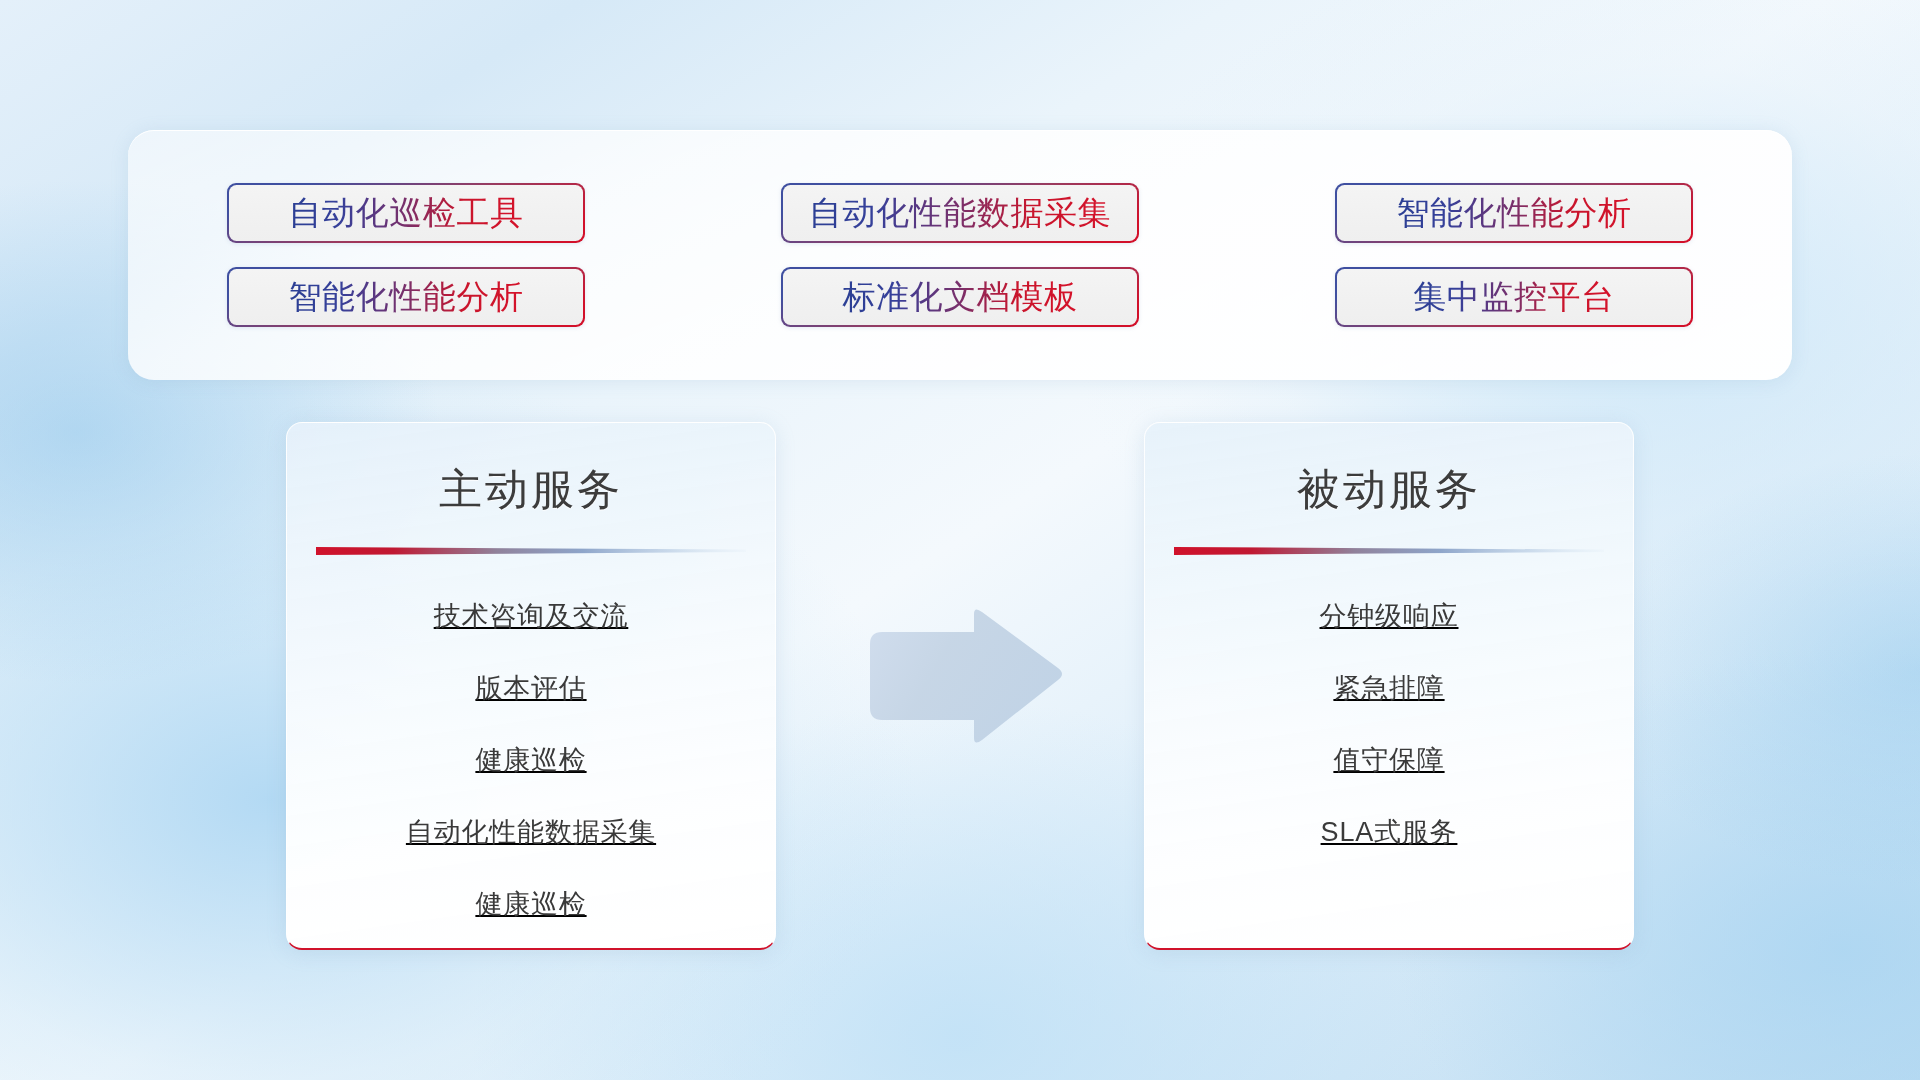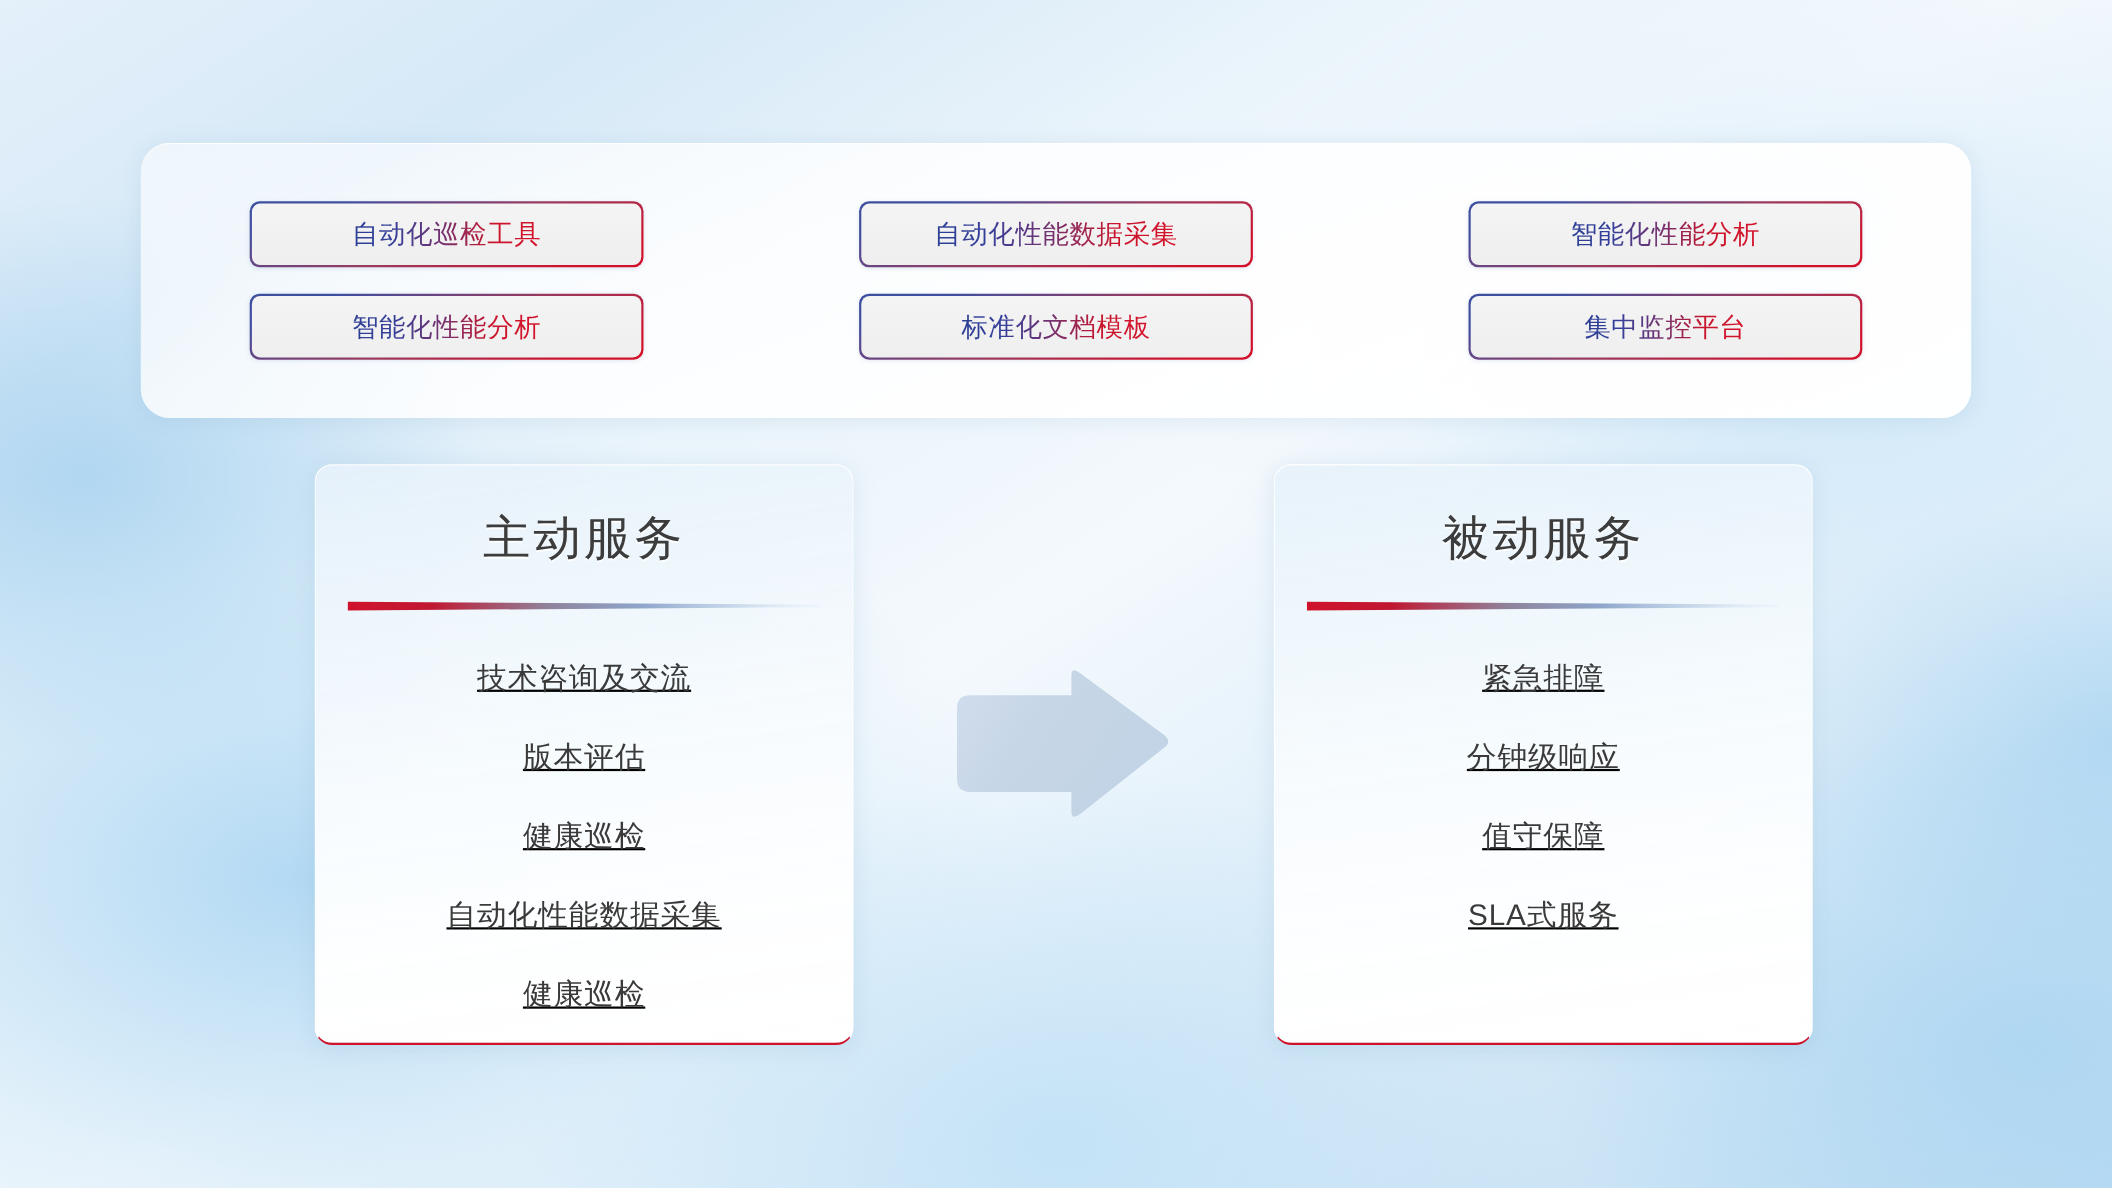--- a/index.html
+++ b/index.html
@@ -80,21 +80,21 @@
     width: 100%;
     height: 100%;
     border-radius: 7.6px;
     background: linear-gradient(180deg, #f4f4f4 0%, #f1f1f1 55%, #efefef 100%);
     display: flex;
     align-items: center;
     justify-content: center;
     box-sizing: border-box;
   }
   .tag-label {
-    font-size: 24px;
+    font-size: 33px;
     font-weight: 500;
     letter-spacing: 0.6px;
     white-space: nowrap;
     background: linear-gradient(90deg, #2b3f94 0%, #36409a 22%, #7a2f6a 50%, #c9152c 74%, #d5122a 100%);
     -webkit-background-clip: text;
     background-clip: text;
     color: transparent;
     -webkit-text-fill-color: transparent;
   }
 
@@ -111,21 +111,21 @@
         rgba(247,251,254,0.97) 48%,
         rgba(253,254,255,0.99) 74%,
         #ffffff 100%);
     border: 1px solid rgba(255,255,255,0.9);
     border-bottom: 2px solid #d0122b;
     box-shadow: 0 3px 20px rgba(120,160,195,0.18);
     box-sizing: border-box;
     overflow: hidden;
   }
   .card.left  { left: 286px; }
-  .card.right { left: 1144px; margin-left: 14px; }
+  .card.right { left: 1144px; }
 
   .card-title {
     margin: 0;
     padding-top: 38px;
     text-align: center;
     font-size: 43px;
     font-weight: 400;
     letter-spacing: 3px;
     color: #3c3c3c;
     text-shadow: 0 1px 1px rgba(255,255,255,0.9);
@@ -280,20 +280,20 @@
             <stop offset="62%" stop-color="#7d97c1" stop-opacity="0.85"></stop>
             <stop offset="82%" stop-color="#a8c0dc" stop-opacity="0.55"></stop>
             <stop offset="100%" stop-color="#cddeef" stop-opacity="0.10"></stop>
           </linearGradient>
         </defs>
         <path d="M0 2 L430 4.6 L430 7.0 L0 10 Z" fill="url(#divGradR)"></path>
       </svg>
     </div>
 
     <ul class="card-list">
+      <li>分钟级响应</li>
       <li>紧急排障</li>
-      <li>分钟级响应</li>
       <li>值守保障</li>
       <li>SLA式服务</li>
     </ul>
   </div>
 
 </div>
 
 </body></html>

